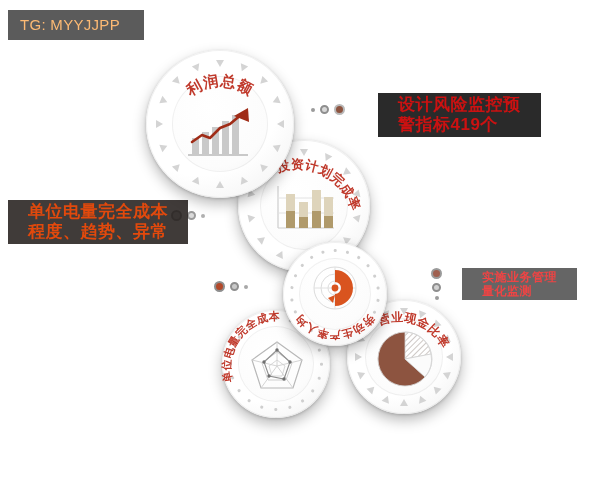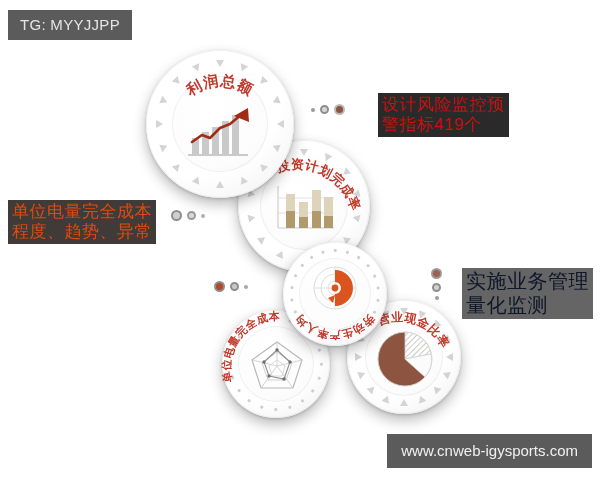--- a/index.html
+++ b/index.html
@@ -8,23 +8,23 @@
     background:#ffffff;
     font-family:"Liberation Sans","DejaVu Sans",sans-serif;
     overflow:hidden;
     position:relative;
   }
   #stage{position:absolute;inset:0;width:600px;height:480px;overflow:hidden;}
 
   
   .tag-bar{
     position:absolute;left:8px;top:10px;
-    background:#5b5b5b;color:#e5e5e5;
+    background:#5b5b5b;color:#fdba74;
     font-size:15px;line-height:1;
-    padding:7px 12px 8px 12px;
+    padding:7px 24px 8px 12px;
     letter-spacing:.3px;
     white-space:nowrap;
   }
 
   
   .watermark{
     position:absolute;right:8px;bottom:12px;
     background:#5b5b5b;color:#f0f0f0;
     font-size:15px;line-height:1;
     padding:9px 14px 10px 14px;
@@ -73,29 +73,29 @@
     font-weight:bold;
     fill:#c0392b;
   }
 
   
   .icon-wrap{position:absolute;display:flex;align-items:center;justify-content:center;}
 
   
   .txt{
     position:absolute;
-    font-weight:normal;
+    font-weight:bold;
     line-height:1.18;
     white-space:pre-line;
-    padding:2px 4px;
+    padding:2px 20px;
   }
   .txt.red{color:#cc1111;background:rgba(24,24,24,.92);font-size:17px;letter-spacing:.5px;}
   .txt.orange{color:#e2490c;background:rgba(38,32,30,.88);font-size:17px;letter-spacing:.5px;}
   .txt.brown{color:#9a5b47;background:rgba(70,58,54,.85);font-size:16px;letter-spacing:.5px;}
-  .txt.gray{color:#0f172a;background:rgba(74,74,74,.85);font-size:20px;letter-spacing:.5px;}
+  .txt.gray{color:#ef4444;background:rgba(74,74,74,.85);font-size:12px;letter-spacing:.5px;}
 
   
   .dots{position:absolute;display:flex;align-items:center;gap:5px;}
   .dots.col{flex-direction:column;align-items:center;gap:4px;}
   .dots b{
     display:block;border-radius:50%;
     box-sizing:border-box;
   }
 </style>
 </head>
@@ -554,15 +554,14 @@
 
   <div class="txt orange" style="left:8px;top:200px;">单位电量完全成本
 程度、趋势、异常</div>
 
 
   <div class="txt gray" style="left:462px;top:268px;">实施业务管理
 量化监测</div>
 
   <div class="tag-bar">TG: MYYJJPP</div>
 
-  <div class="watermark">www.cnweb-igysports.com</div>
 
 </div>
 
 </body></html>

